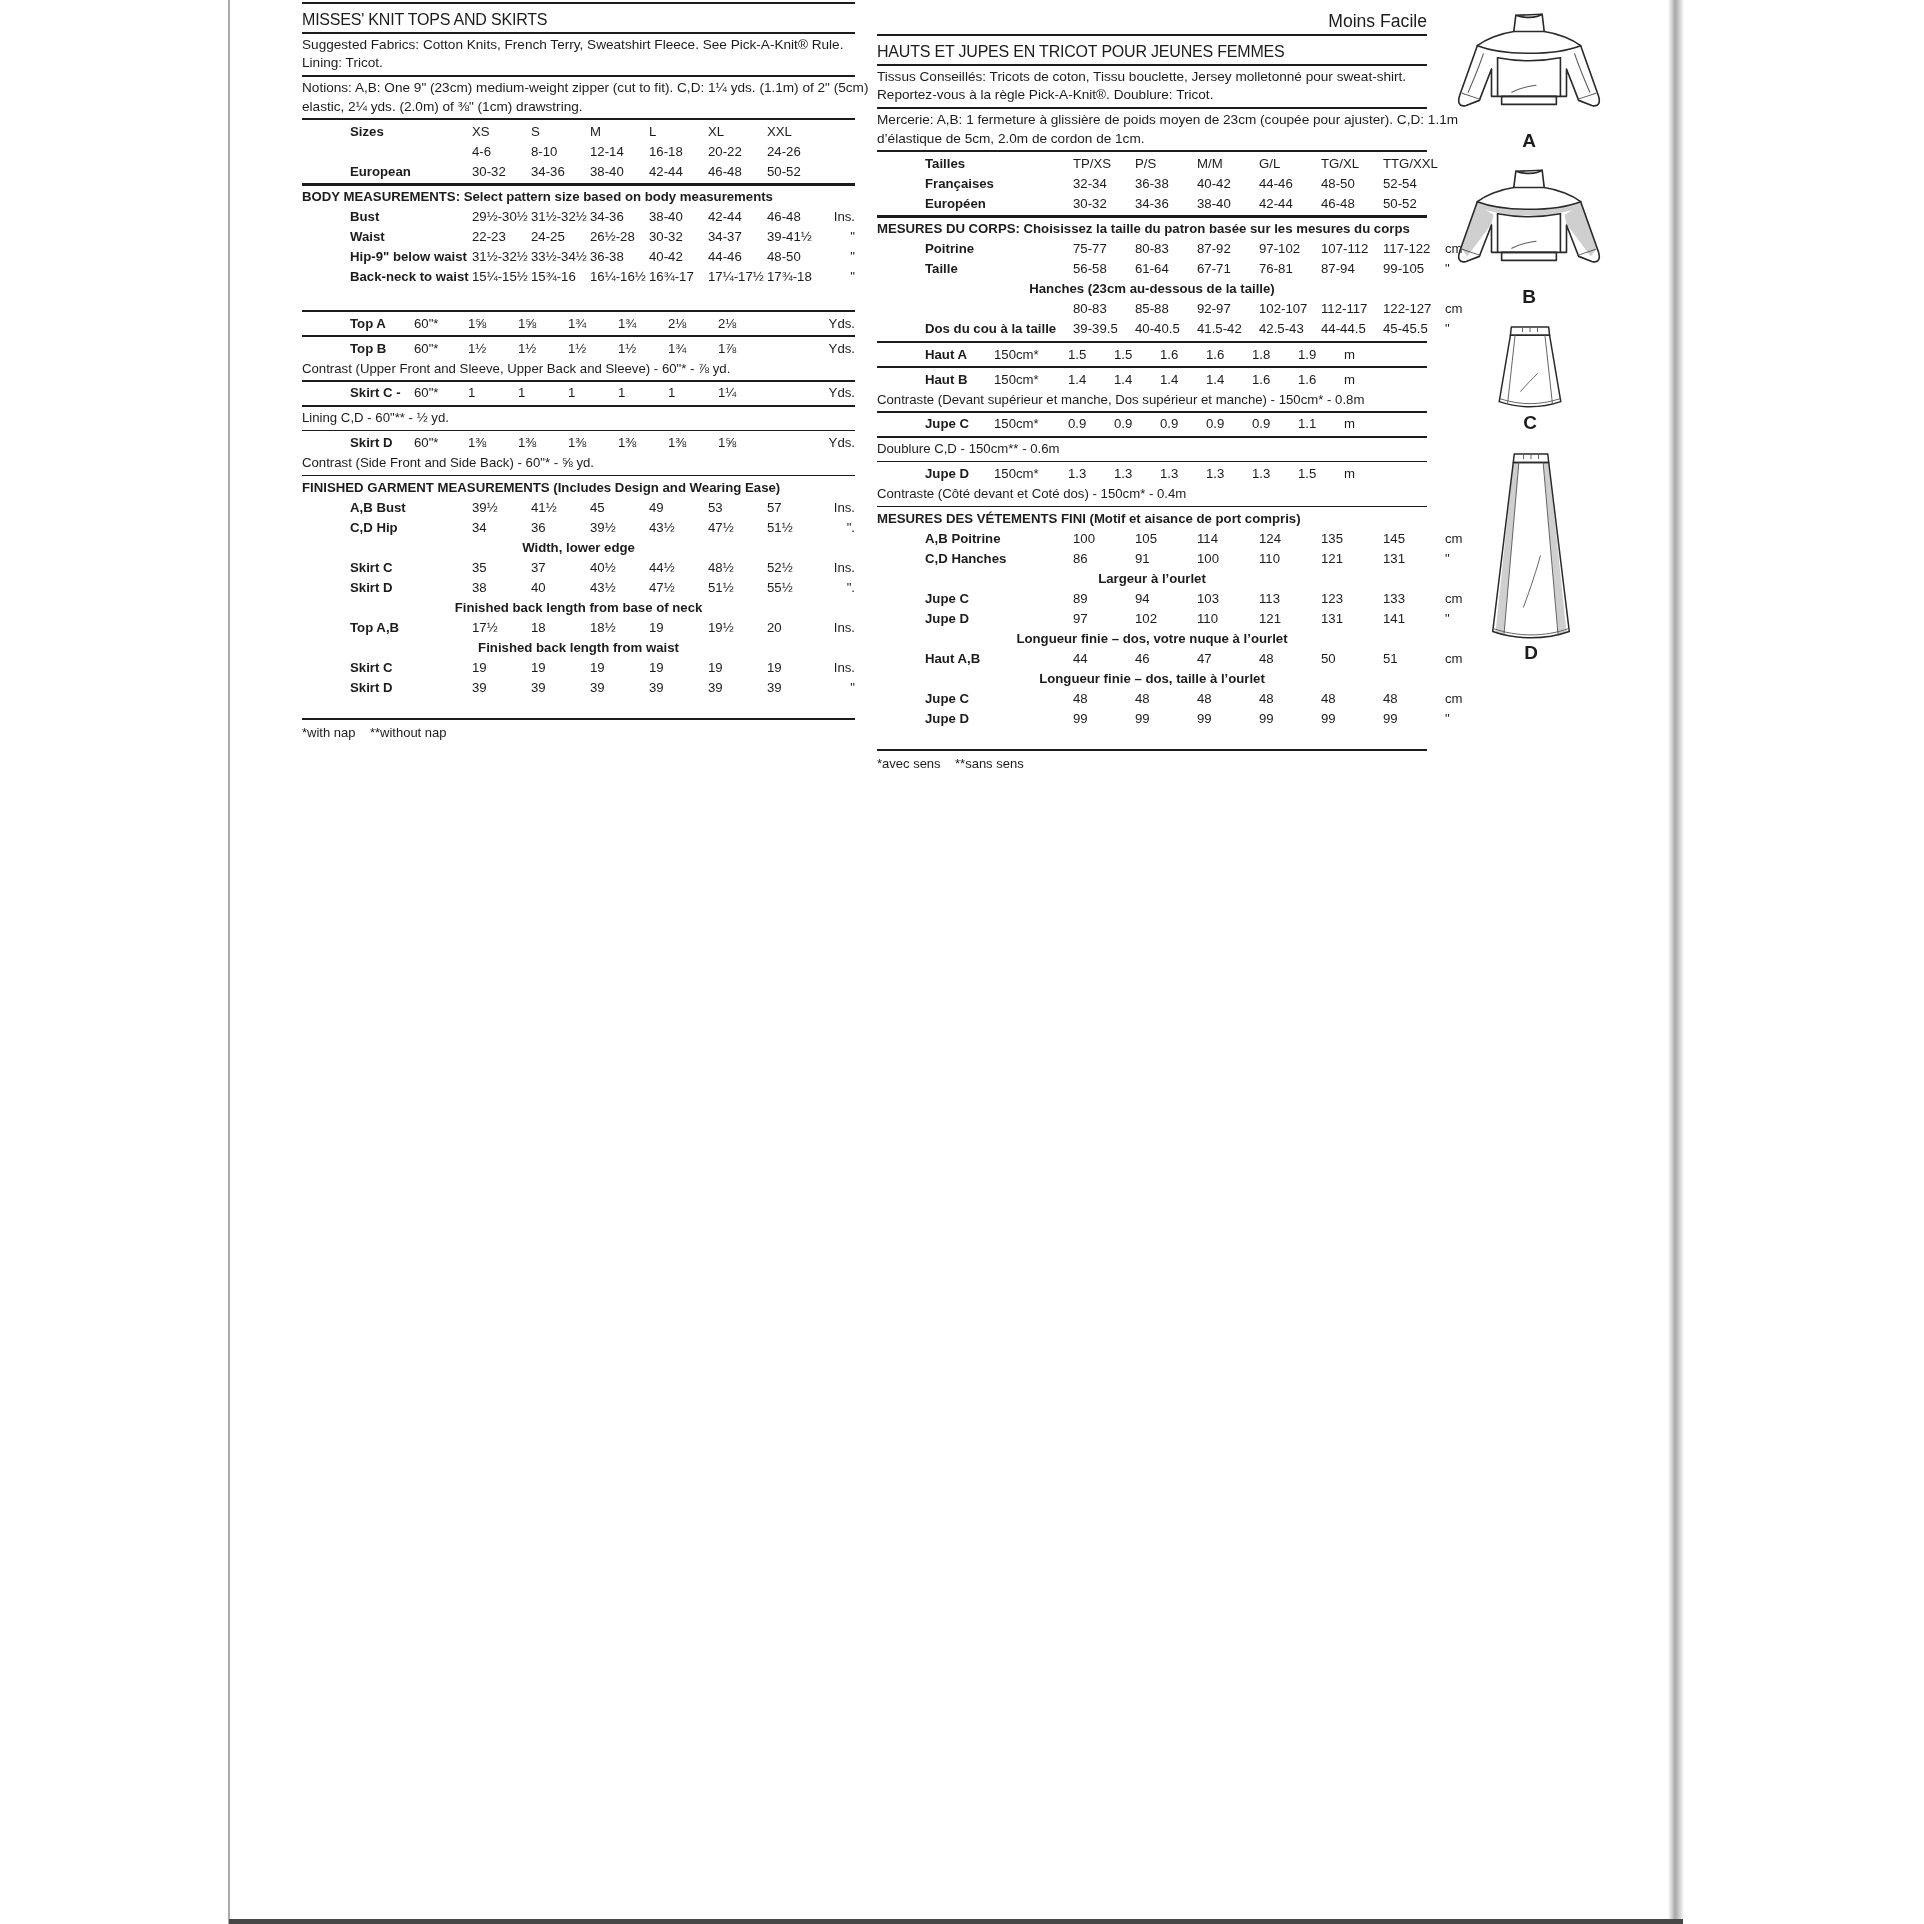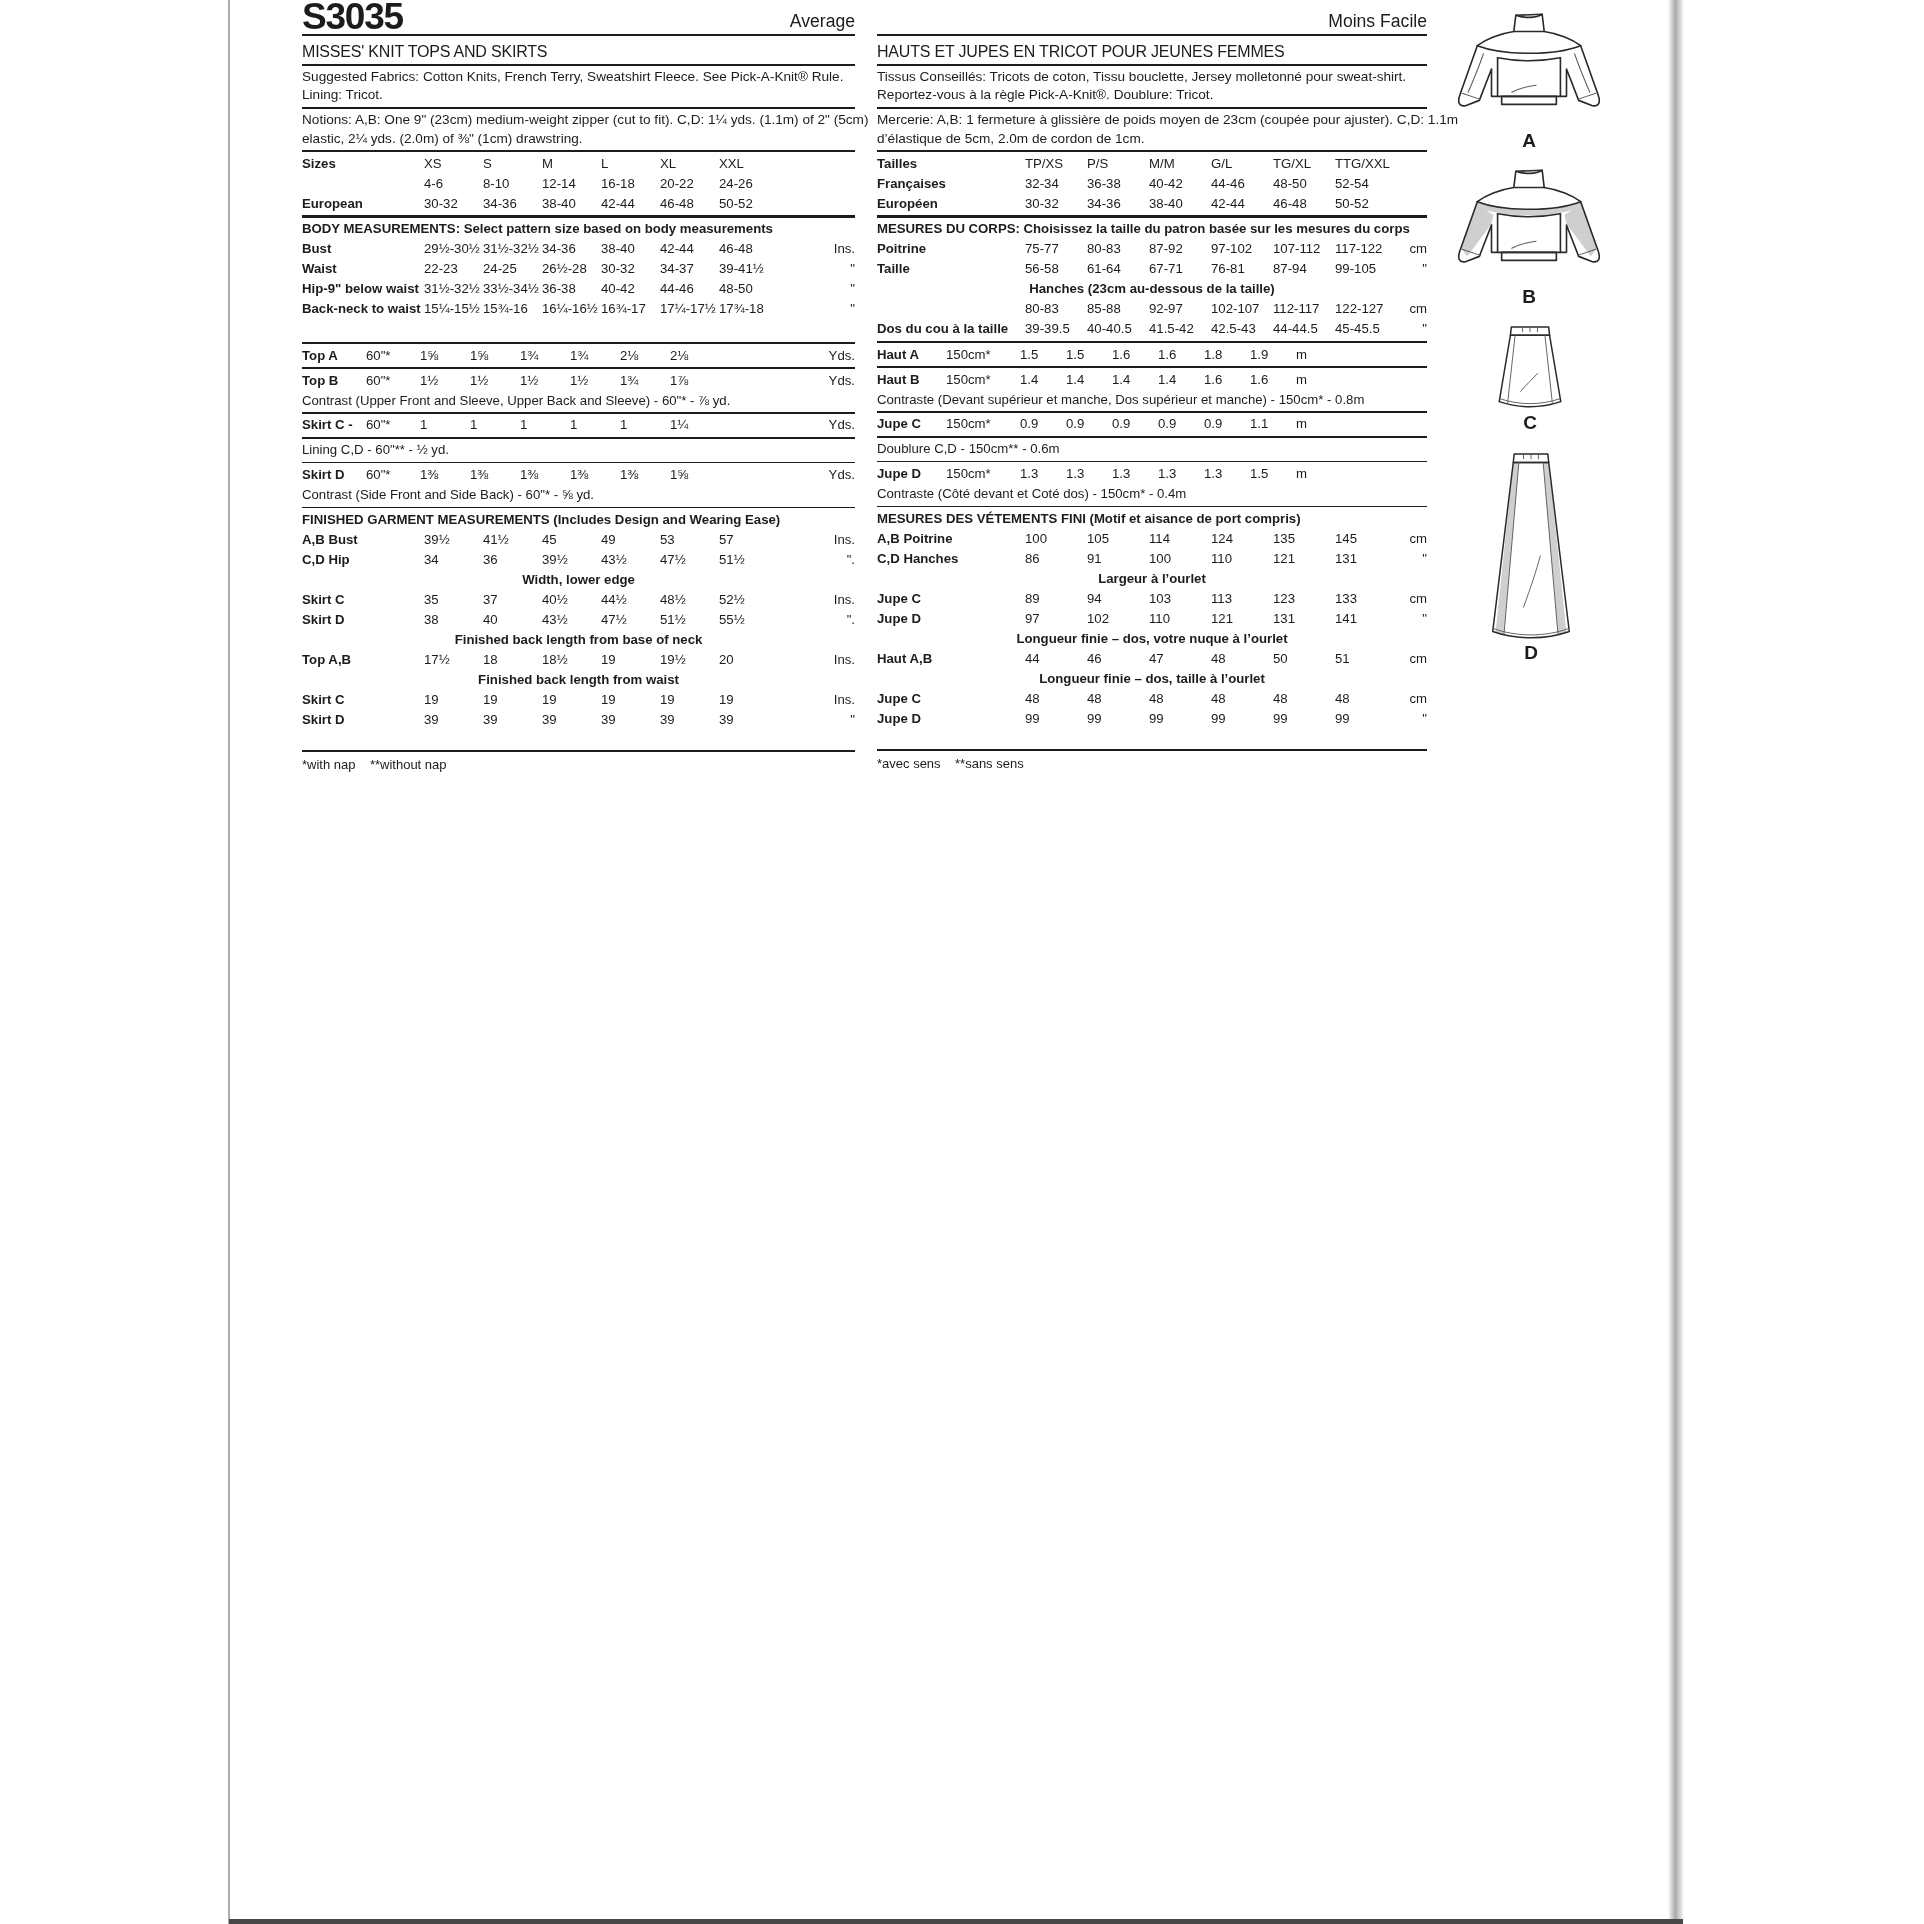--- a/index.html
+++ b/index.html
@@ -20,21 +20,21 @@
 
   .col-title{font-weight:400;font-size:16px;letter-spacing:-0.2px;line-height:21.7px;margin-top:0.8px;}
   .para{font-size:13.6px;line-height:18.4px;margin:2.4px 0;}
   .pline{white-space:nowrap;}
   .b{font-weight:400;}
   .t-heading{font-weight:700;font-size:13.2px;line-height:20px;white-space:nowrap;}
   .rule{height:1.6px;background:#1c1c1c;margin:1.6px 0;}
   .rule3{height:2.4px;}
   .note{font-size:13px;margin-top:4.8px;}
 
-  .trow{display:grid;line-height:20px;white-space:nowrap;}
+  .trow{display:grid;line-height:20px;white-space:nowrap;margin-left:48px;}
   .g-size-en{grid-template-columns:122px repeat(6,59px) 1fr;}
   .g-size-fr{grid-template-columns:148px repeat(6,62px) 1fr;}
   .g-yard-en{grid-template-columns:64px 54px repeat(6,50px) 1fr;}
   .g-yard-fr{grid-template-columns:69px 74px repeat(6,46px) 1fr;}
   .lbl{font-weight:700;}
   .unit{text-align:right;}
   .g-yard-fr .unit{text-align:left;}
   .trow-label{font-weight:700;line-height:20px;white-space:nowrap;text-align:center;}
   .trow-text{line-height:20px;white-space:nowrap;}
 
@@ -45,24 +45,20 @@
   .sk-thin{fill:none;stroke:#5a5a5a;stroke-width:1;stroke-linecap:round;}
   .shade{fill:#cfcfcf;stroke:none;}
 </style>
 </head>
 <body>
 
 <div id="page">
   <div id="rule-left"></div>
 
   <div class="col" id="col-en" style="left:302px;width:553px;">
-    <div class="hdr">
-      <span class="code">S3035</span>
-      <span class="diff">Average</span>
-    </div>
     <div class="hdr-rule"></div>
     <div class="blocks">
         <div class="col-title">MISSES' KNIT TOPS AND SKIRTS</div>
         <div class="rule"></div>
         <div class="para">
           <div class="pline"><span class="b">Suggested Fabrics:</span><span> Cotton Knits, French Terry, Sweatshirt Fleece. See Pick-A-Knit® Rule.</span></div>
           <div class="pline"><span class="b">Lining:</span><span> Tricot.</span></div>
         </div>
         <div class="rule"></div>
         <div class="para">

